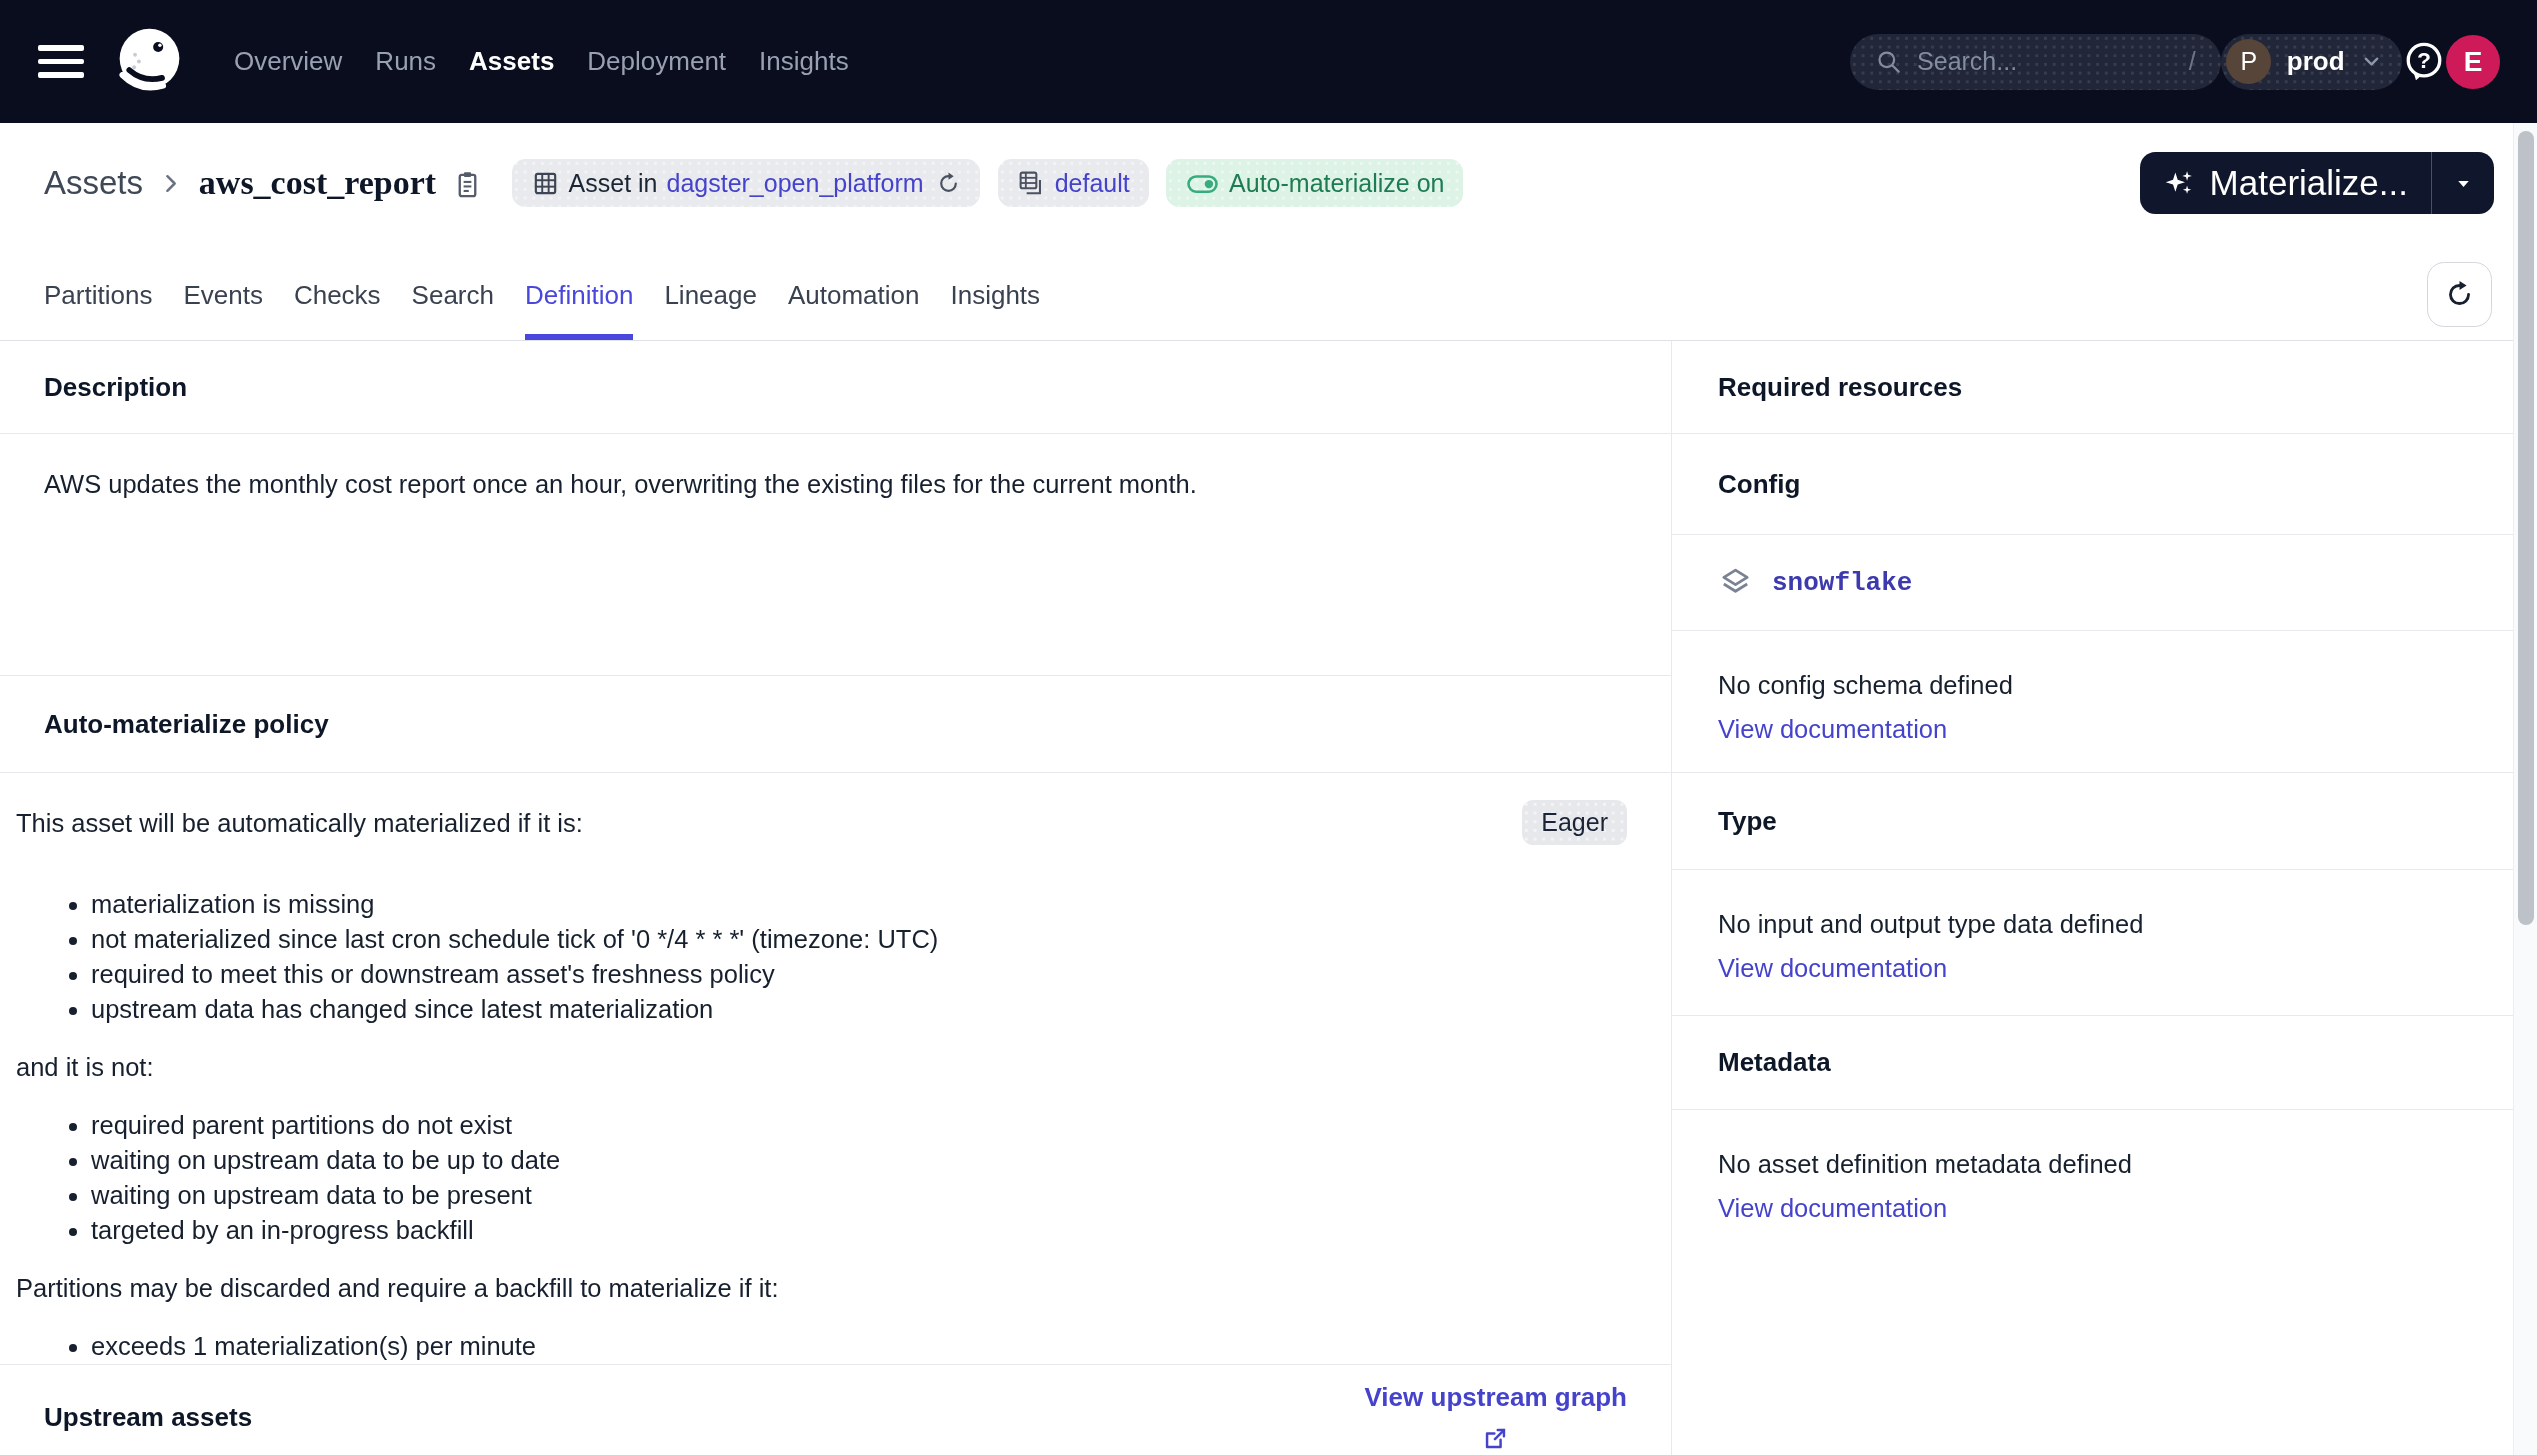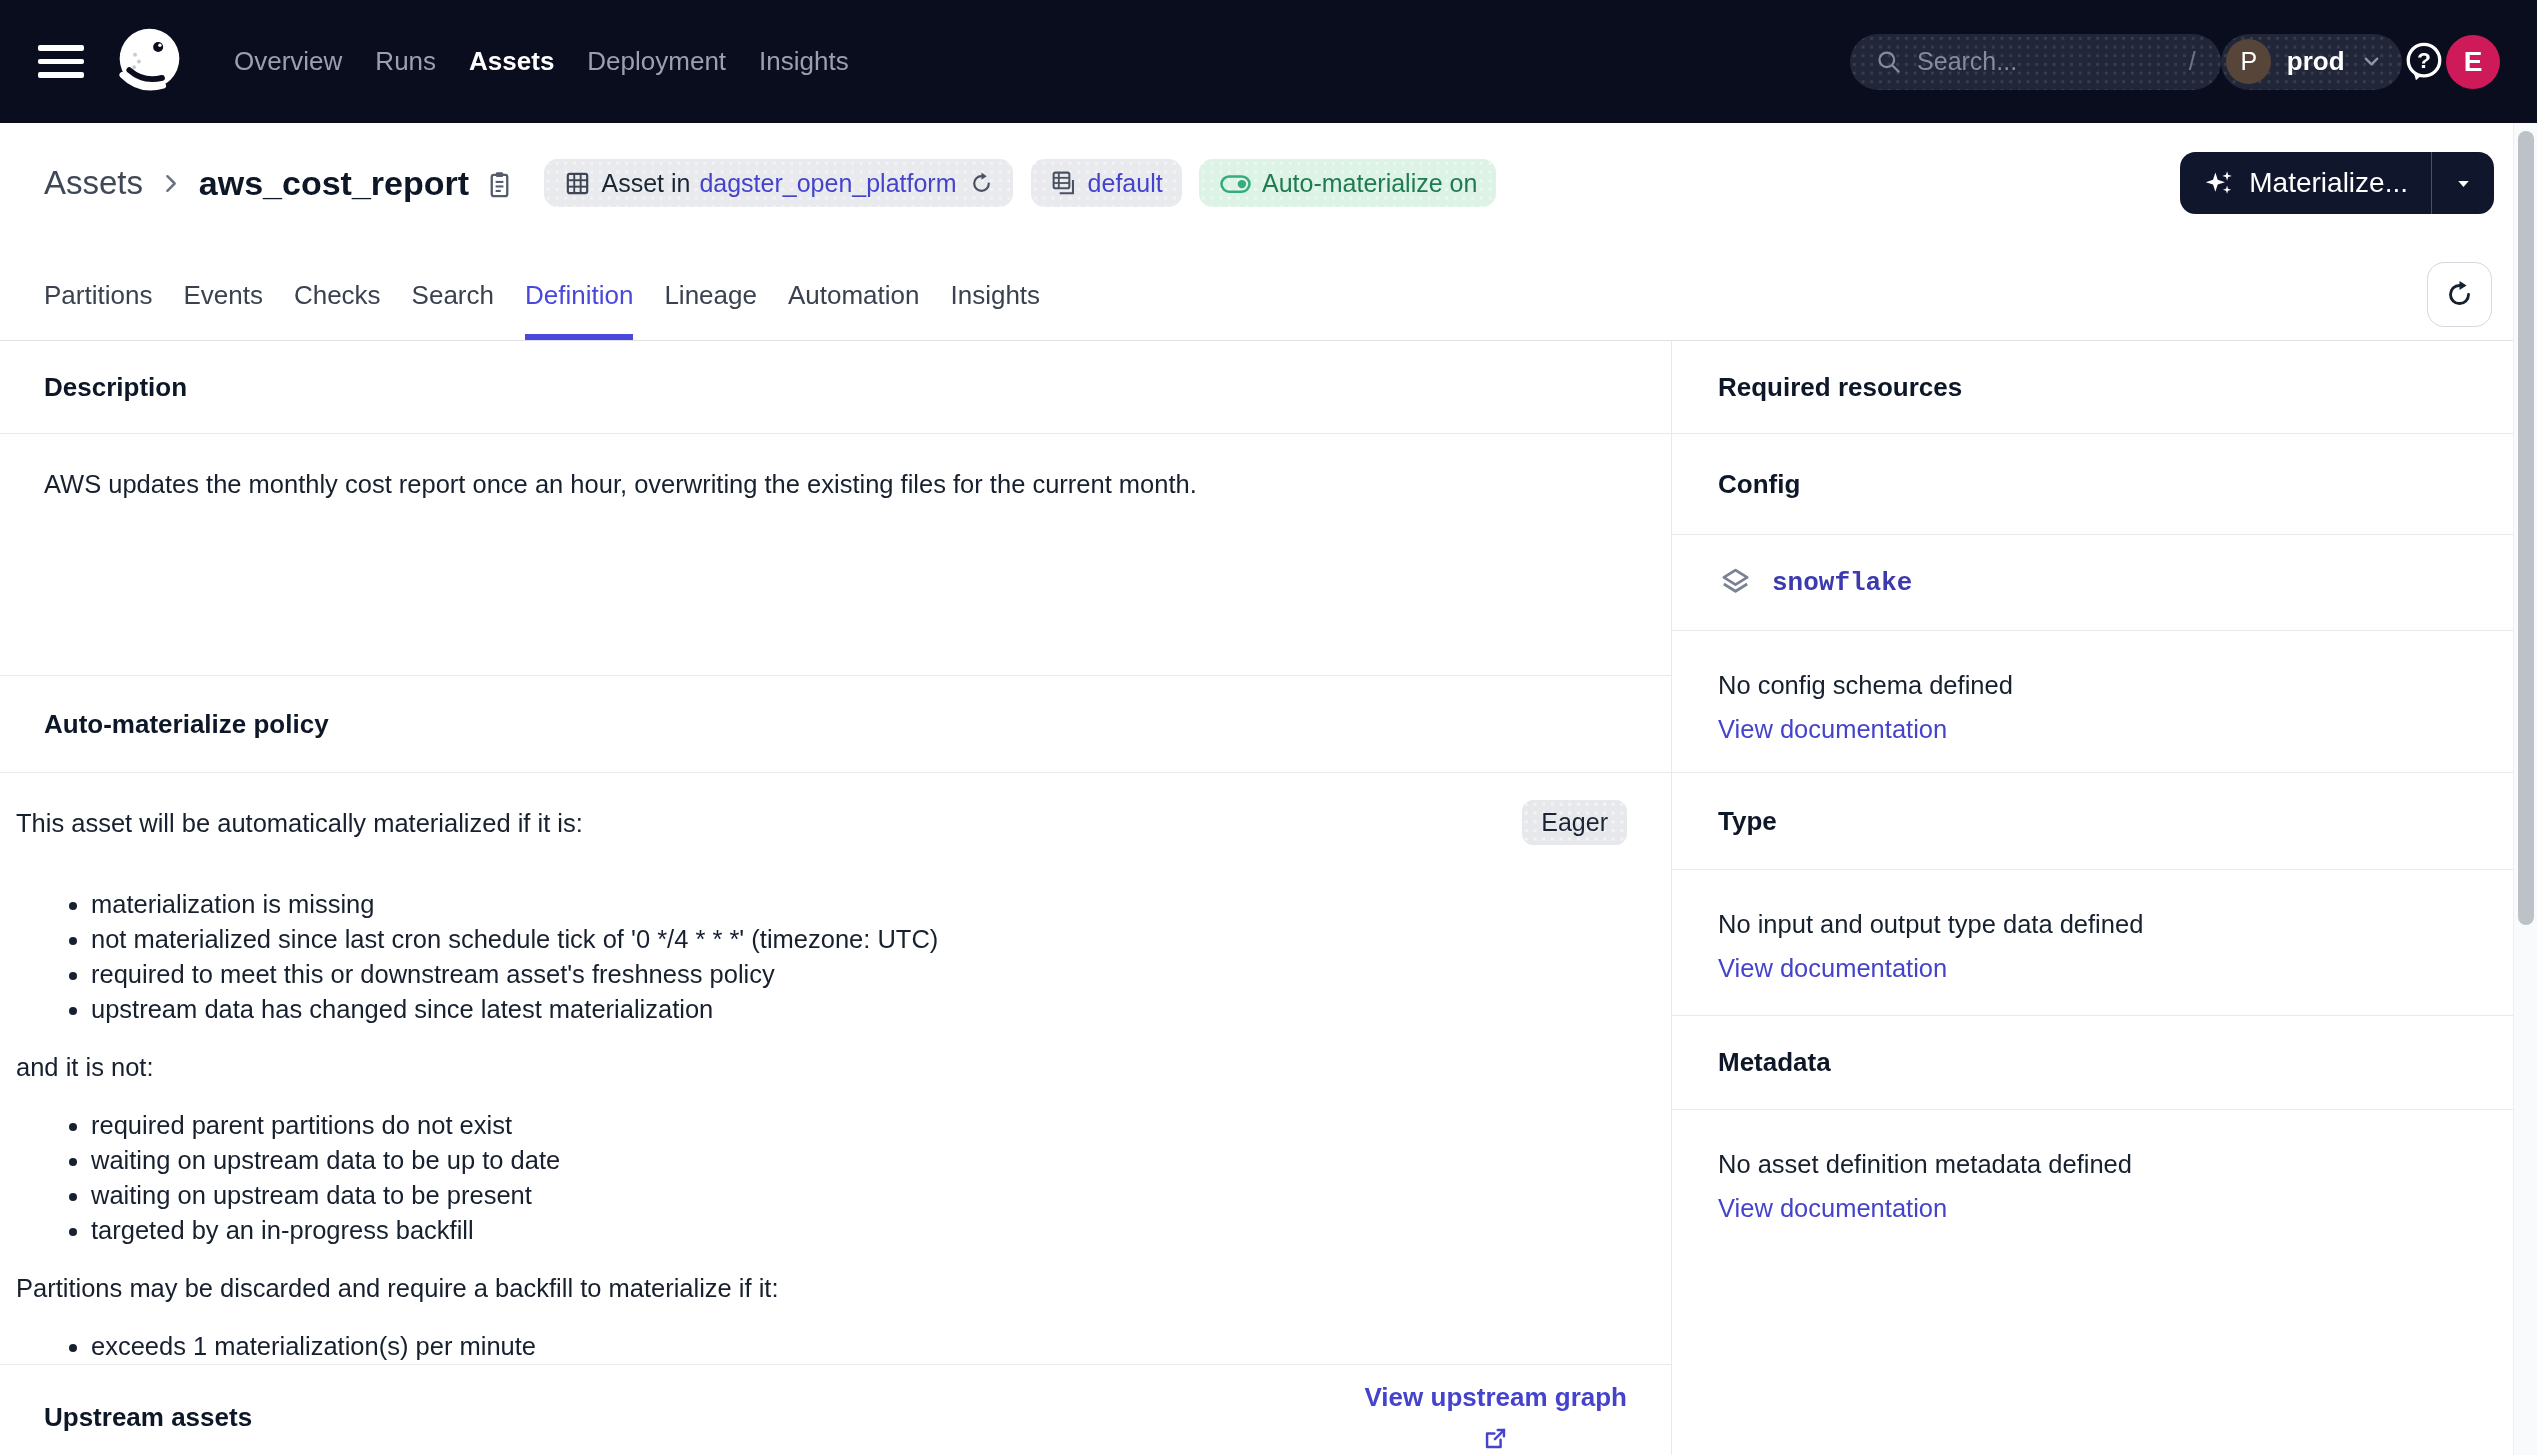--- a/index.html
+++ b/index.html
@@ -52,32 +52,32 @@
     color:#fff;font-size:25px;display:flex;align-items:center;justify-content:center;}
   .deploy-name{color:#fff;font-size:26px;font-weight:600;}
   .help-btn{cursor:pointer;display:flex;}
   .user-avatar{width:54px;height:54px;border-radius:50%;background:var(--avatar-red);color:#fff;
     font-size:28px;font-weight:700;display:flex;align-items:center;justify-content:center;cursor:pointer;}
 
   
   .breadcrumb-row{display:flex;align-items:center;height:62px;margin-top:29px;padding:0 44px;}
   .crumb{font-size:33px;color:var(--crumb);text-decoration:none;cursor:pointer;font-weight:500;}
   .crumb-sep{margin:0 15.4px;display:flex;}
-  .page-title{font-size:34px;font-weight:700;color:var(--heading);}
+  .page-title{font-size:34px;font-weight:700;color:var(--heading);font-family:Liberation Serif, serif;}
   .copy-icon{margin:3.8px 29px 0 15.4px;cursor:pointer;display:flex;}
   .badge{height:48px;border-radius:13.5px;display:flex;align-items:center;gap:9px;
     padding:0 19px;font-size:25px;margin-right:17.3px;
     background-image:radial-gradient(rgba(255,255,255,.45) 1.5px,transparent 1.7px);background-size:8.7px 8.7px;}
   .badge.gray{background-color:var(--badge-gray);color:#1b2635;}
   .badge.green{background-color:var(--green-bg);color:var(--green-text);}
   .badge a{color:var(--link);text-decoration:none;cursor:pointer;}
   .badge .ref{margin-left:3.8px;display:flex;cursor:pointer;}
   .materialize{margin-left:auto;height:62px;border-radius:15.4px;background:var(--btn-dark);
     display:flex;align-items:stretch;color:#fff;overflow:hidden;}
-  .mat-main{display:flex;align-items:center;gap:13.5px;padding:0 23px 0 23px;font-size:28px;cursor:pointer;}
+  .mat-main{display:flex;align-items:center;gap:13.5px;padding:0 23px 0 23px;font-size:35px;cursor:pointer;}
   .mat-caret{width:63px;display:flex;align-items:center;justify-content:center;
     border-left:1px solid rgba(255,255,255,.25);cursor:pointer;}
 
   .tabs-row{position:relative;height:127px;display:flex;align-items:flex-end;
     padding:0 44px;border-bottom:1px solid var(--border-strong);}
   .tabs{display:flex;gap:31px;}
   .tab{position:relative;font-size:26px;font-weight:500;color:#3a4250;padding-bottom:29px;
     cursor:pointer;text-decoration:none;}
   .tab.active{color:var(--accent);}
   .tab.active::after{content:"";position:absolute;left:0;right:0;bottom:0;height:5.8px;

